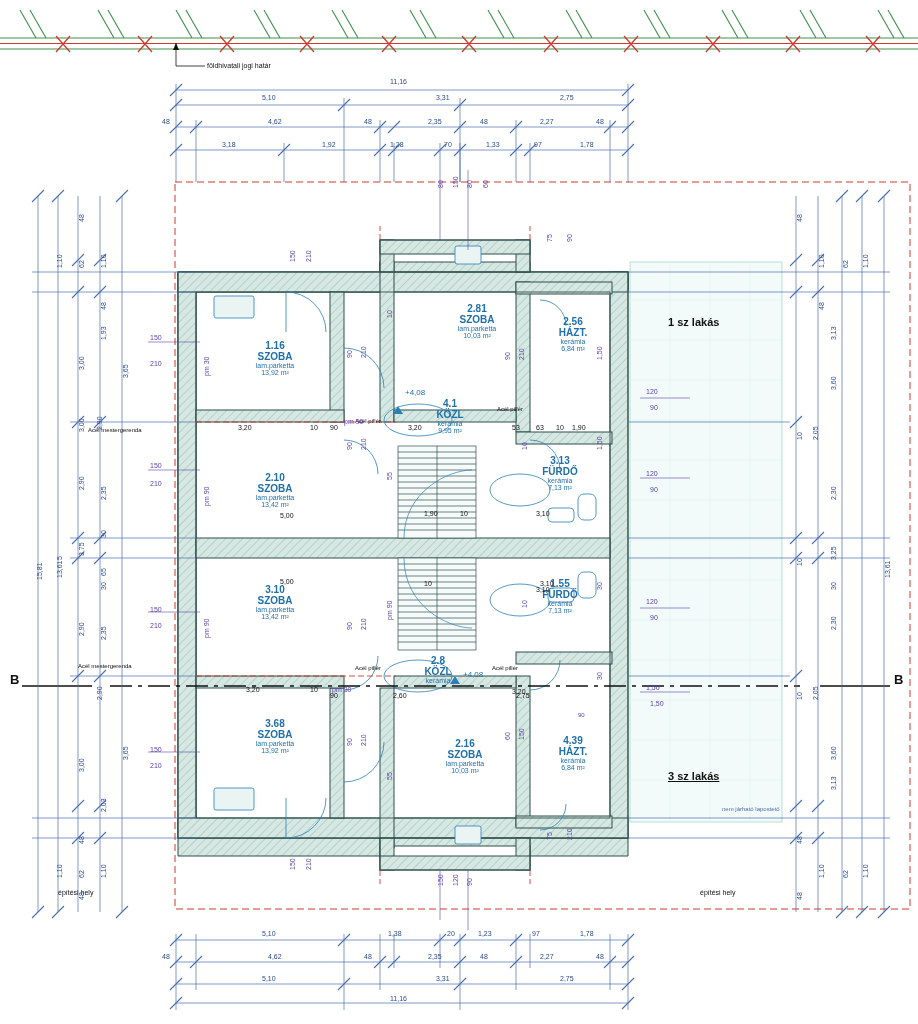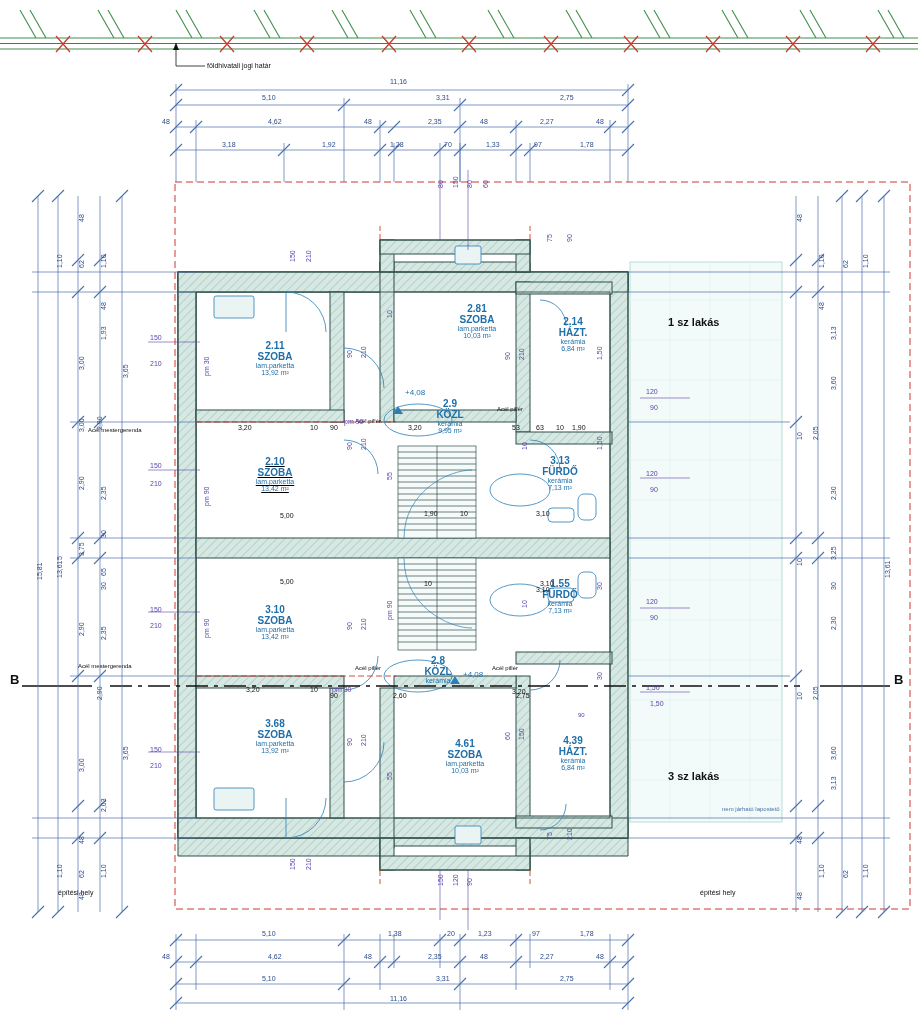--- a/index.html
+++ b/index.html
@@ -414,75 +414,75 @@
     <g>
       <path d="M398 406 l5 8 l-10 0 z" fill="#2a7fb8"></path>
       <path d="M455 676 l5 8 l-10 0 z" fill="#2a7fb8"></path>
     </g>
   </svg>
 
   <div class="abs lbl blk" style="left:207px;top:62px;">földhivatali jogi határ</div>
   <div class="abs lbl blk" style="left:58px;top:889px;">építési hely</div>
   <div class="abs lbl blk" style="left:700px;top:889px;">építési hely</div>
   <div class="abs lbl big" style="left:668px;top:316px;">1 sz lakás</div>
-  <div class="abs lbl big" style="left:668px;top:770px;">3 sz lakás</div>
+  <div class="abs lbl big" style="left:668px;top:770px;text-decoration:underline;">3 sz lakás</div>
   <div class="abs lbl tiny" style="left:722px;top:806px;color:#4a6fae;">nem járható lapostető</div>
   <div class="abs lbl" style="left:10px;top:672px;font-size:13px;font-weight:bold;color:#111;">B</div>
   <div class="abs lbl" style="left:894px;top:672px;font-size:13px;font-weight:bold;color:#111;">B</div>
 
   <div class="abs lbl blk tiny" style="left:88px;top:427px;">Acél mestergerenda</div>
   <div class="abs lbl blk tiny" style="left:78px;top:663px;">Acél mestergerenda</div>
   <div class="abs lbl blk tiny" style="left:355px;top:418px;">Acél pillér</div>
   <div class="abs lbl blk tiny" style="left:497px;top:406px;">Acél pillér</div>
   <div class="abs lbl blk tiny" style="left:355px;top:665px;">Acél pillér</div>
   <div class="abs lbl blk tiny" style="left:492px;top:665px;">Acél pillér</div>
 
   <div class="abs" style="left:230px;top:340px;width:90px;">
-    <div class="lbl room">2.11</div>
+    <div class="lbl room">1.16</div>
     <div class="lbl room">SZOBA</div>
     <div class="lbl roomsub">lam.parketta</div>
     <div class="lbl roomsub">13,92 m²</div>
   </div>
 
   <div class="abs" style="left:432px;top:303px;width:90px;">
     <div class="lbl room">2.81</div>
     <div class="lbl room">SZOBA</div>
     <div class="lbl roomsub">lam.parketta</div>
     <div class="lbl roomsub">10,03 m²</div>
   </div>
 
   <div class="abs" style="left:535px;top:316px;width:76px;">
-    <div class="lbl room">2.14</div>
+    <div class="lbl room">2.56</div>
     <div class="lbl room">HÁZT.</div>
     <div class="lbl roomsub">kerámia</div>
     <div class="lbl roomsub">6,84 m²</div>
   </div>
 
-  <div class="abs" style="left:230px;top:456px;width:90px;text-decoration:underline;">
+  <div class="abs" style="left:230px;top:472px;width:90px;">
     <div class="lbl room">2.10</div>
     <div class="lbl room">SZOBA</div>
     <div class="lbl roomsub">lam.parketta</div>
     <div class="lbl roomsub">13,42 m²</div>
   </div>
 
   <div class="abs" style="left:412px;top:398px;width:76px;">
-    <div class="lbl room">2.9</div>
+    <div class="lbl room">4.1</div>
     <div class="lbl room">KÖZL</div>
     <div class="lbl roomsub">kerámia</div>
     <div class="lbl roomsub">9,95 m²</div>
   </div>
 
   <div class="abs" style="left:522px;top:455px;width:76px;">
     <div class="lbl room">3.13</div>
     <div class="lbl room">FÜRDŐ</div>
     <div class="lbl roomsub">kerámia</div>
     <div class="lbl roomsub">7,13 m²</div>
   </div>
 
-  <div class="abs" style="left:230px;top:604px;width:90px;">
+  <div class="abs" style="left:230px;top:584px;width:90px;">
     <div class="lbl room">3.10</div>
     <div class="lbl room">SZOBA</div>
     <div class="lbl roomsub">lam.parketta</div>
     <div class="lbl roomsub">13,42 m²</div>
   </div>
 
   <div class="abs" style="left:522px;top:578px;width:76px;">
     <div class="lbl room">1.55</div>
     <div class="lbl room">FÜRDŐ</div>
     <div class="lbl roomsub">kerámia</div>
@@ -496,21 +496,21 @@
   </div>
 
   <div class="abs" style="left:230px;top:718px;width:90px;">
     <div class="lbl room">3.68</div>
     <div class="lbl room">SZOBA</div>
     <div class="lbl roomsub">lam.parketta</div>
     <div class="lbl roomsub">13,92 m²</div>
   </div>
 
   <div class="abs" style="left:420px;top:738px;width:90px;">
-    <div class="lbl room">4.61</div>
+    <div class="lbl room">2.16</div>
     <div class="lbl room">SZOBA</div>
     <div class="lbl roomsub">lam.parketta</div>
     <div class="lbl roomsub">10,03 m²</div>
   </div>
 
   <div class="abs" style="left:535px;top:735px;width:76px;">
     <div class="lbl room">4.39</div>
     <div class="lbl room">HÁZT.</div>
     <div class="lbl roomsub">kerámia</div>
     <div class="lbl roomsub">6,84 m²</div>

